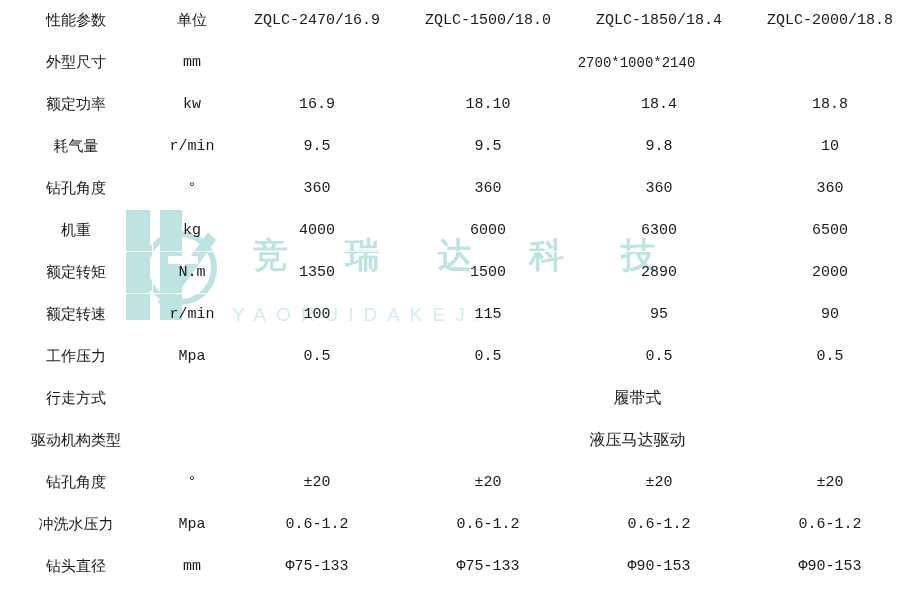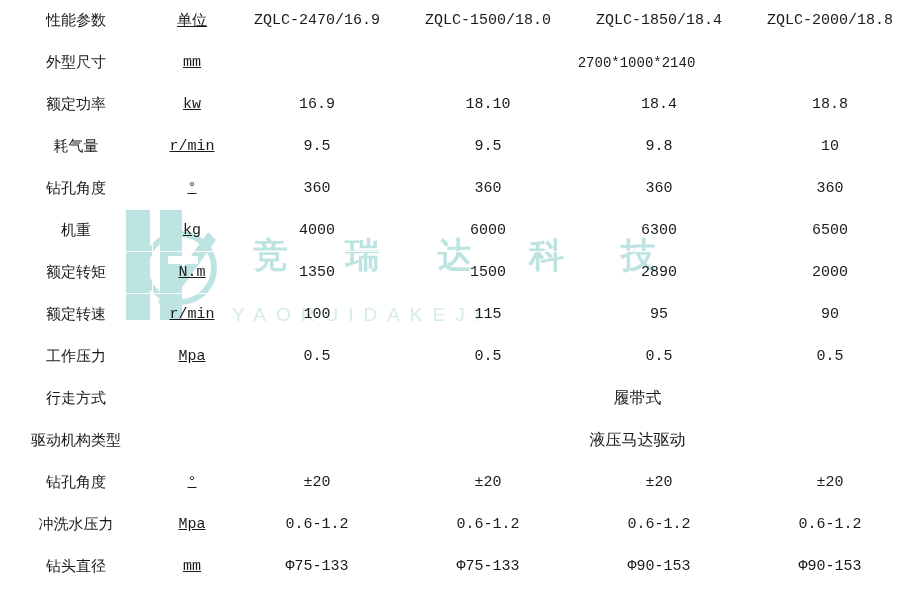--- a/index.html
+++ b/index.html
@@ -94,21 +94,20 @@
   .row-b td, .row-b th { background-color: #ffffff; }
   .col-param {
     width: 152px;
     font-size: 16px;
     font-family: Liberation Sans, sans-serif;
   }
   .col-unit {
     width: 78px;
     font-family: "Liberation Mono", monospace;
     font-size: 13.5px;
-    text-decoration: underline;
   }
   .col-val {
     width: 170px;
     font-family: "Liberation Mono", monospace;
     font-size: 14px;
   }
   thead th.col-param, thead th.col-unit {
     font-size: 16px;
     font-family: "Liberation Sans", sans-serif;
   }

